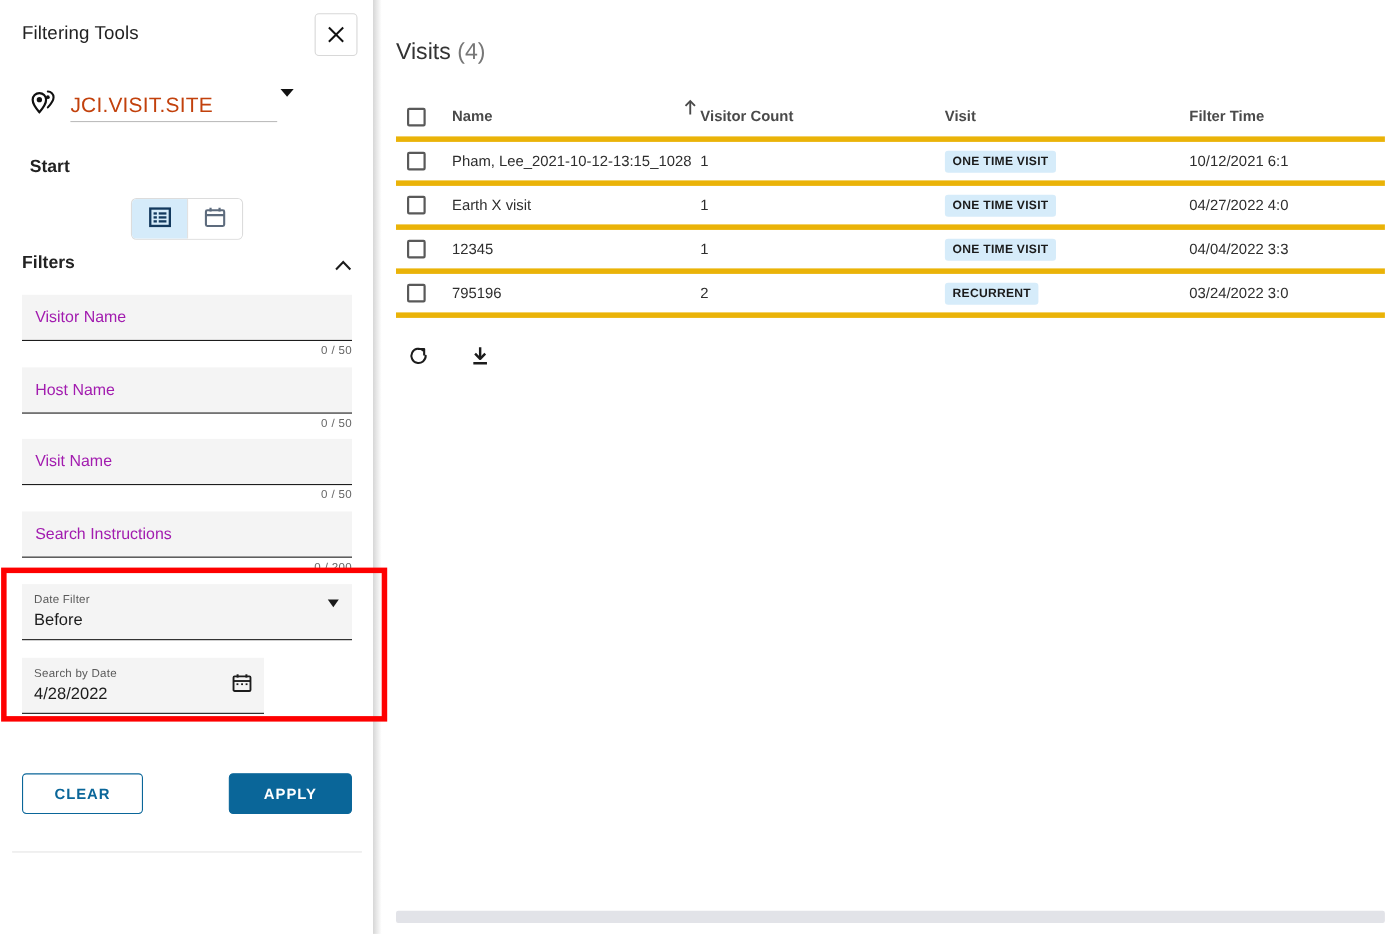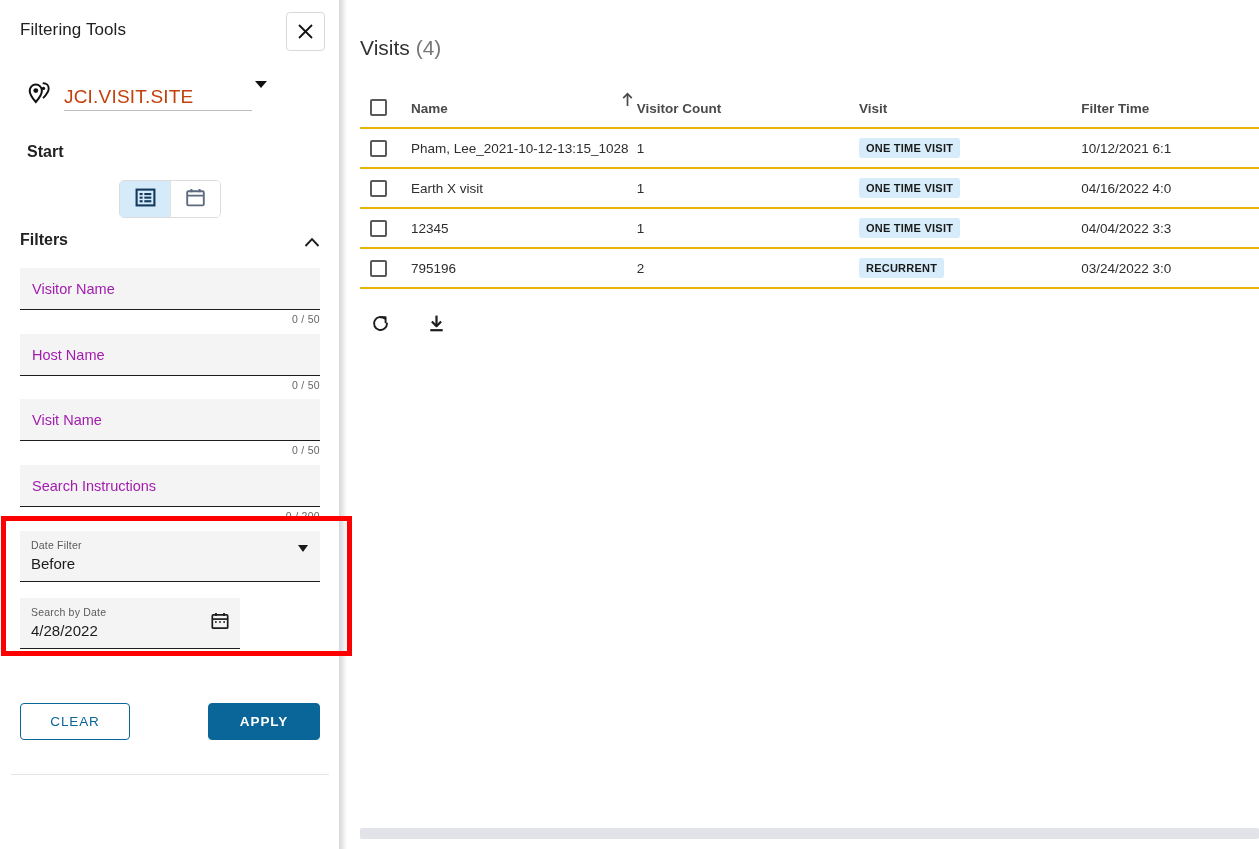--- a/index.html
+++ b/index.html
@@ -164,21 +164,21 @@
     border: 5px solid #fe0000;
     z-index: 9;
     pointer-events: none;
   }
 
   
   #clear-button {
     position: absolute; left: 20px; top: 703px;
     width: 110px; height: 37px;
     background: #fff; border: 1px solid #0a6699; border-radius: 4px;
-    color: #0a6699; font-size: 13.5px; font-weight: 400; letter-spacing: .9px;
+    color: #0a6699; font-size: 13.5px; font-weight: 700; letter-spacing: .9px;
     cursor: pointer;
   }
   #apply-button {
     position: absolute; left: 208px; top: 703px;
     width: 112px; height: 37px;
     background: #0a6699; border: 1px solid #0a6699; border-radius: 4px;
     color: #fff; font-size: 13.5px; font-weight: 600; letter-spacing: .9px;
     cursor: pointer;
   }
   #panel-divider {
@@ -197,21 +197,21 @@
   }
   #visits-count { color: #777; }
 
   #visits-table {
     position: absolute; left: 13px; top: 88px;
     width: 899px;
   }
   .row {
     display: flex; align-items: center;
     height: 40px;
-    border-bottom: 2px solid #eab308;
+    border-bottom: 5px solid #eab308;
   }
   .row.header { height: 41px; }
   .row.body-row { height: 40px; }
 
   .c-check { width: 56px; display:flex; align-items:center; padding-left: 10px;}
   .c-name  { width: 254px; position: relative; }
   .c-count { width: 250px; }
   .c-status{ width: 250px; }
   .c-time  { width: 200px; white-space: nowrap; overflow: hidden; }
 
@@ -443,21 +443,21 @@
         <div class="c-name">
           <span class="cell-text">Earth X visit</span>
         </div>
         <div class="c-count">
           <span class="cell-text">1</span>
         </div>
         <div class="c-status">
           <span class="badge">ONE TIME VISIT</span>
         </div>
         <div class="c-time">
-          <span class="cell-text">04/16/2022 4:0</span>
+          <span class="cell-text">04/27/2022 4:0</span>
         </div>
       </div>
 
       <div class="row body-row">
         <div class="c-check">
           <span class="checkbox"></span>
         </div>
         <div class="c-name">
           <span class="cell-text">12345</span>
         </div>

